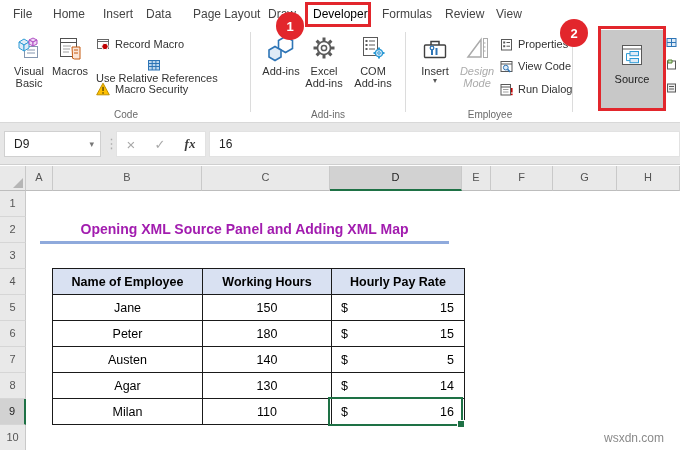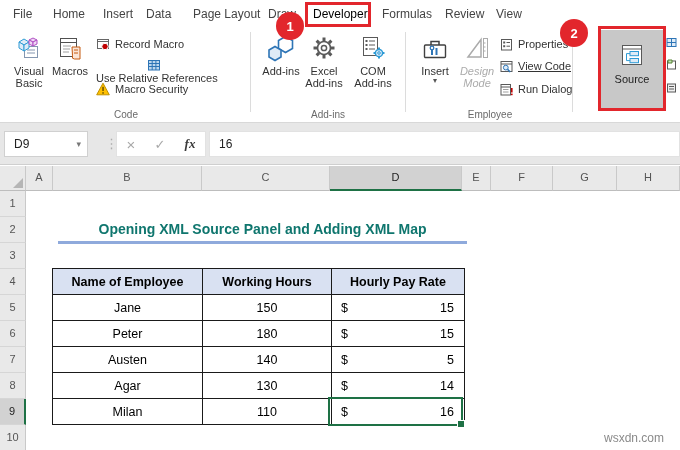--- a/index.html
+++ b/index.html
@@ -23,21 +23,21 @@
   .grouplabel{position:absolute;top:81px;font-size:10px;color:#6a6a6a;text-align:right;white-space:nowrap;transform:translateX(-50%);}
   .vsep{position:absolute;top:4px;height:80px;width:1px;background:#dcdcdc;}
   .srcbtn{position:absolute;left:601px;top:2px;width:62px;height:81px;background:#c8c8c8;
       display:flex;flex-direction:column;align-items:center;font-size:11px;color:#222;}
   .srcbtn .ic{margin-top:7px;height:36px;display:flex;align-items:center;}
   .clipbtn{position:absolute;height:14px;display:flex;align-items:center;font-size:11px;color:#333;white-space:nowrap;}
   .clipbtn .ic{margin-right:3px;display:flex;}
   .caret{font-size:8px;color:#555;line-height:8px;}
   
   .fbar{position:absolute;left:0;top:123px;width:680px;height:42px;background:#e7e7e7;border-bottom:1px solid #cfcfcf;box-sizing:border-box;}
-  .namebox{position:absolute;left:4px;top:8px;width:84px;height:26px;background:#fff;border:1px solid #d0d0d0;
+  .namebox{position:absolute;left:4px;top:8px;width:97px;height:26px;background:#fff;border:1px solid #d0d0d0;
       box-sizing:border-box;display:flex;align-items:center;font-size:12px;color:#222;padding:0 6px 0 9px;}
   .namebox .dd{margin-left:auto;color:#777;font-size:9px;}
   .dots{position:absolute;left:105px;top:13px;color:#adadad;font-size:13px;letter-spacing:0;}
   .btnpanel{position:absolute;left:116px;top:8px;width:90px;height:26px;background:#fff;border:1px solid #e2e2e2;
       box-sizing:border-box;display:flex;align-items:center;justify-content:space-around;}
   .fcancel{color:#a8a8a8;font-size:15px;line-height:15px;}
   .fenter{color:#a8a8a8;font-size:13px;}
   .ffx{color:#3b3b3b;font-family:"Liberation Serif",serif;font-style:italic;font-size:13px;font-weight:bold;}
   .ffield{position:absolute;left:209px;top:8px;width:471px;height:26px;background:#fff;border:1px solid #e2e2e2;
       box-sizing:border-box;font-size:12px;color:#222;line-height:24px;padding-left:9px;}
@@ -45,22 +45,22 @@
   .colhdr{position:absolute;top:166px;height:25px;background:#e9e9e9;border-right:1px solid #c9c9c9;
       border-bottom:1px solid #bdbdbd;box-sizing:border-box;text-align:center;font-size:11px;color:#555;line-height:23px;}
   .colhdr.sel{background:#d2d2d2;border-bottom:2px solid #1E7145;color:#222;}
   .corner{position:absolute;left:0;top:166px;width:26px;height:25px;background:#e9e9e9;border-right:1px solid #c9c9c9;
       border-bottom:1px solid #bdbdbd;box-sizing:border-box;}
   .corner .tri{position:absolute;right:2px;bottom:2px;width:0;height:0;border-bottom:10px solid #b5b5b5;border-left:10px solid transparent;}
   .rowhdr{position:absolute;left:0;width:26px;height:26px;background:#e9e9e9;border-right:1px solid #c9c9c9;
       border-bottom:1px solid #d6d6d6;box-sizing:border-box;text-align:center;font-size:11px;color:#555;line-height:25px;}
   .rowhdr.sel{background:#d2d2d2;border-right:2px solid #1E7145;color:#222;}
   
-  .sheettitle{position:absolute;left:58px;top:217px;width:409px;height:24px;line-height:24px;text-align:center;
-      font-weight:bold;font-size:14px;color:#0f766e;border-bottom:3px solid #8FAADC;}
+  .sheettitle{position:absolute;left:40px;top:217px;width:409px;height:24px;line-height:24px;text-align:center;
+      font-weight:bold;font-size:14px;color:#a21caf;border-bottom:3px solid #8FAADC;}
   table.data{position:absolute;left:52px;top:268px;border-collapse:collapse;font-size:12.5px;color:#000;table-layout:fixed;}
   table.data td{border:1px solid #1a1a1a;height:25px;text-align:center;padding:0;overflow:hidden;margin-left:39px;}
   table.data tr.hdr td{background:#D9E1F2;font-weight:bold;}
   td.money{padding:0;}
   td.money .mwrap{display:flex;justify-content:space-between;align-items:center;padding:0 10px 0 9px;}
   .sel9{position:absolute;left:328px;top:397px;width:135px;height:29px;border:2px solid #1E7145;box-sizing:border-box;z-index:6;}
   .sel9 .handle{position:absolute;right:-4px;bottom:-4px;width:6px;height:6px;background:#1E7145;border:1px solid #fff;}
   .watermark{position:absolute;left:604px;top:431px;font-size:12px;color:#8a8a8a;}
   svg{display:block;}
 </style>
@@ -251,21 +251,21 @@
         <rect x="1.5" y="1.5" width="10" height="10.5" fill="#fff" stroke="#595959"></rect>
         <rect x="3.2" y="3.5" width="2" height="2" fill="#595959"></rect>
           <line x1="6.5" y1="4.5" x2="10" y2="4.5" stroke="#595959"></line>
         <rect x="3.2" y="7.2" width="2" height="2" fill="#595959"></rect>
           <line x1="6.5" y1="8.2" x2="10" y2="8.2" stroke="#595959"></line>
       </svg>
     </span>
     <span>Properties</span>
   </div>
 
-  <div class="smallrow" style="left:500px;top:30px;text-decoration:underline;">
+  <div class="smallrow" style="left:500px;top:30px;">
     <span class="ic">
       <svg width="13" height="13" viewBox="0 0 13 13">
         <rect x="1" y="1.5" width="11" height="10" fill="#fff" stroke="#595959"></rect>
         <line x1="1" y1="4" x2="12" y2="4" stroke="#595959"></line>
         <circle cx="5.8" cy="7.6" r="2.4" fill="#DEEBF7" stroke="#2E75B6"></circle>
         <line x1="7.6" y1="9.4" x2="10.2" y2="12" stroke="#2E75B6" stroke-width="1.5"></line>
       </svg>
     </span>
     <span>View Code</span>
   </div>

